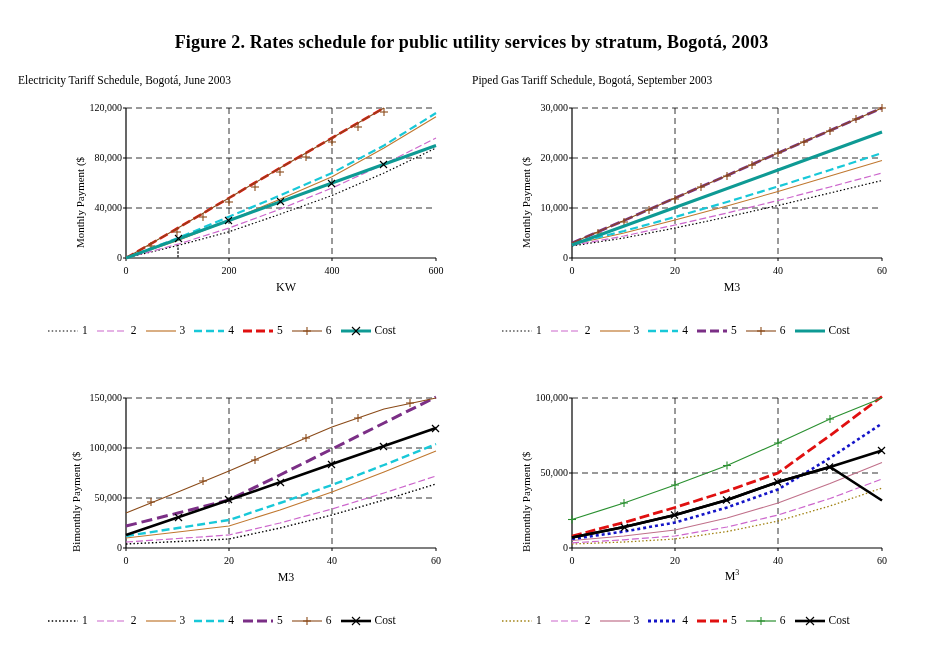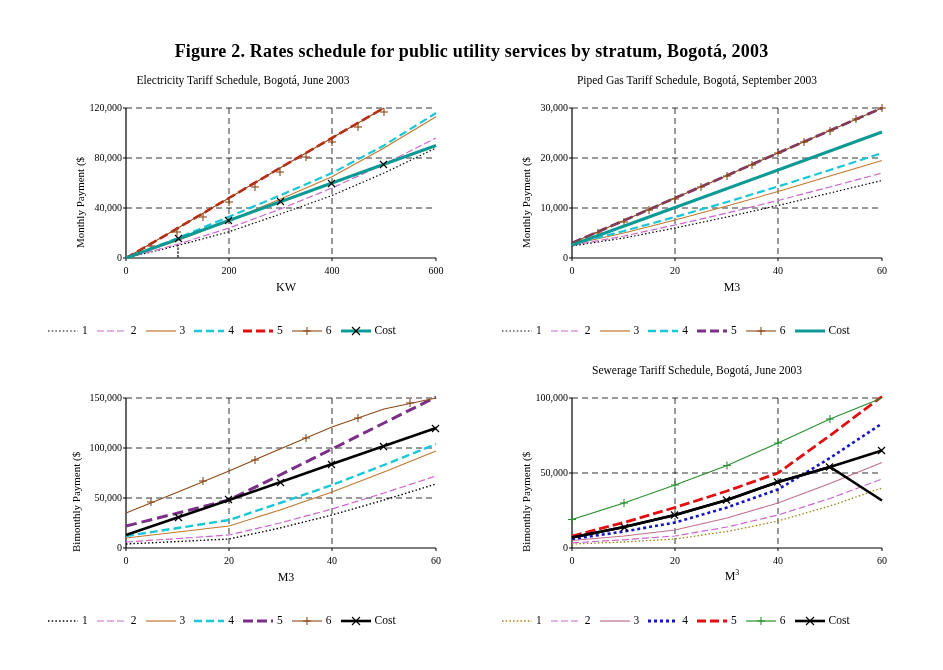--- a/index.html
+++ b/index.html
@@ -13,21 +13,21 @@
     font-family: "Liberation Serif", serif;
     color: #000000;
     overflow: hidden;
     position: relative;
   }
   #figure-title {
     text-align: center;
     font-family: "Liberation Serif", serif;
     font-weight: bold;
     font-size: 18px;
-    margin-top: 41px;
+    margin-top: 32px;
     letter-spacing: 0.2px;
   }
   .grid {
     position: absolute;
     left: 0;
     top: 72px;
     width: 943px;
     height: 598px;
   }
   .panel {
@@ -38,21 +38,21 @@
   .panel.p0 { left: 18px;  top: 0px; }
   .panel.p1 { left: 472px; top: 0px; }
   .panel.p2 { left: 18px;  top: 290px; }
   .panel.p3 { left: 472px; top: 290px; }
 
   .chart-title {
     position: absolute;
     top: 2px;
     left: 0;
     width: 450px;
-    text-align: center;
+    text-align: left;
     font-size: 11.5px;
     font-family: "Liberation Serif", serif;
   }
   .plot-wrap {
     position: absolute;
     left: 0;
     top: 18px;
     width: 450px;
     height: 210px;
   }
@@ -544,21 +544,20 @@
               <line x1="11" y1="1" x2="19" y2="9" stroke="#000" stroke-width="1.1"></line>
               <line x1="19" y1="1" x2="11" y2="9" stroke="#000" stroke-width="1.1"></line>
             </svg>
           </span>
         <span class="legend-label">Cost</span>
       </div>
     </div>
   </div>
 
   <div class="panel p3">
-    <div class="chart-title">Sewerage Tariff Schedule, Bogotá, June 2003</div>
     <div class="plot-wrap">
       <svg width="450" height="210" viewBox="0 0 450 210">
         <g stroke="#000000" stroke-width="0.8" stroke-dasharray="6,4" fill="none">
           <line x1="100" y1="18" x2="410" y2="18"></line>
           <line x1="100" y1="93" x2="410" y2="93"></line>
           <line x1="203" y1="18" x2="203" y2="168"></line>
           <line x1="306" y1="18" x2="306" y2="168"></line>
         </g>
         <line x1="100" y1="168" x2="410" y2="168" stroke="#000" stroke-width="1.2"></line>
         <line x1="100" y1="18" x2="100" y2="168" stroke="#000" stroke-width="1.2"></line>

